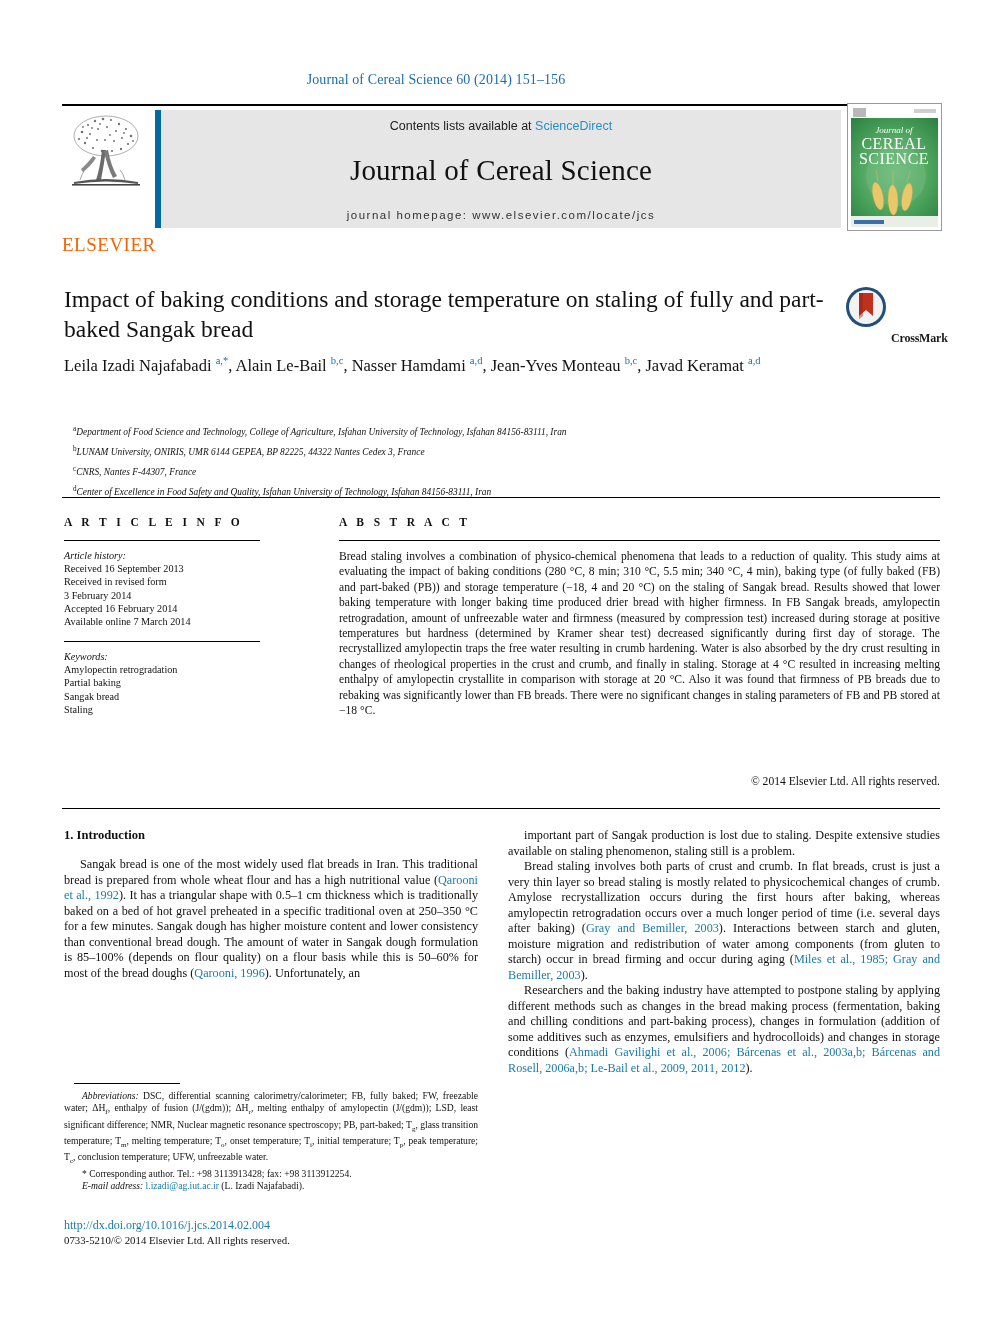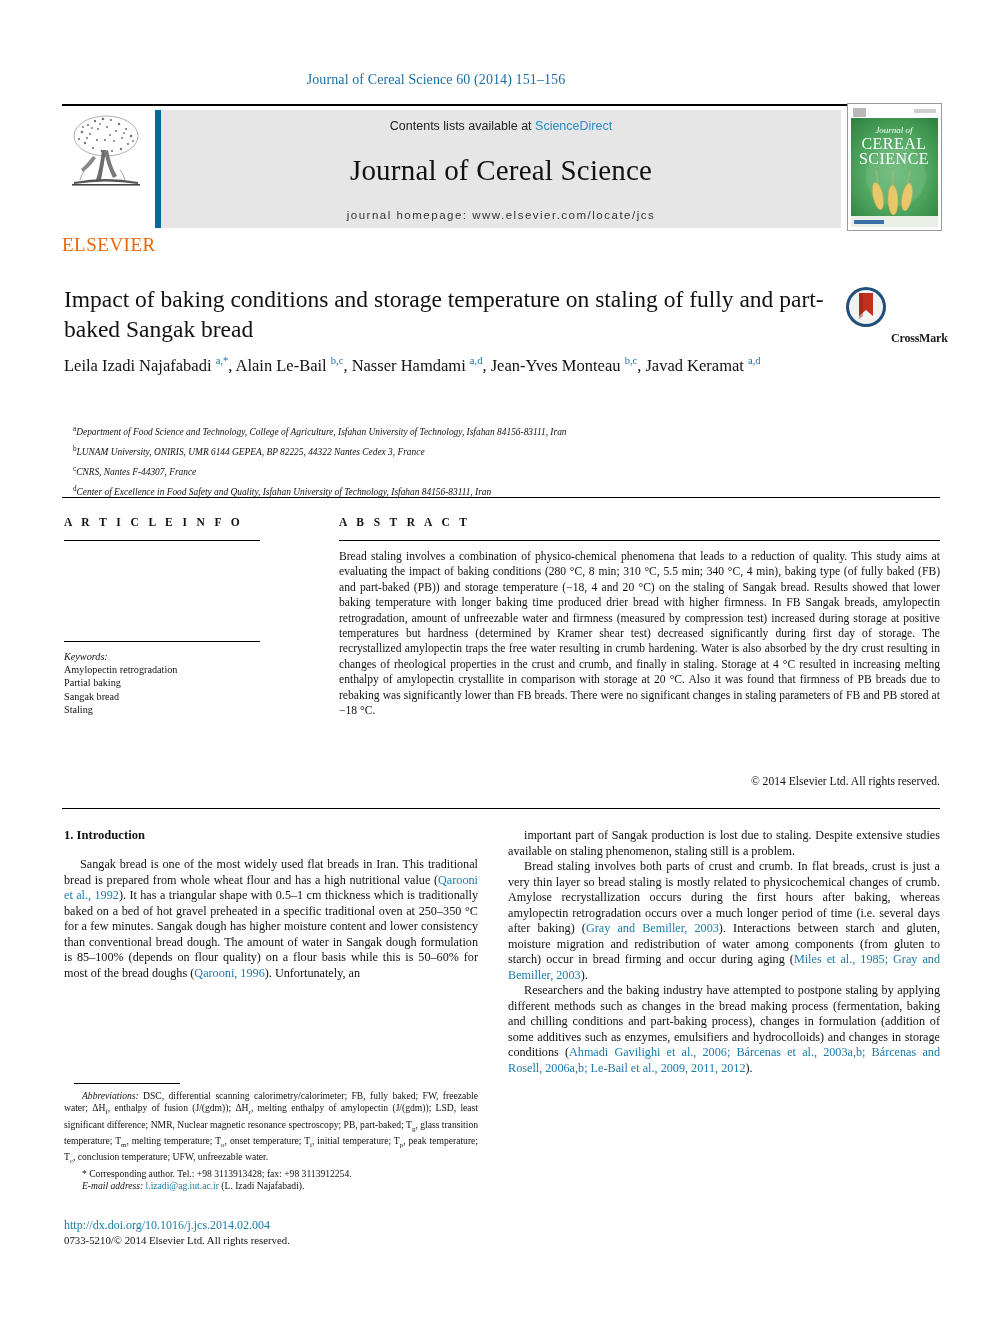--- a/index.html
+++ b/index.html
@@ -418,20 +418,21 @@
       <div><sup>a</sup>Department of Food Science and Technology, College of Agriculture, Isfahan University of Technology, Isfahan 84156-83111, Iran</div>
       <div><sup>b</sup>LUNAM University, ONIRIS, UMR 6144 GEPEA, BP 82225, 44322 Nantes Cedex 3, France</div>
       <div><sup>c</sup>CNRS, Nantes F-44307, France</div>
       <div><sup>d</sup>Center of Excellence in Food Safety and Quality, Isfahan University of Technology, Isfahan 84156-83111, Iran</div>
     </div>
 
   <div class="rule-top"></div>
 
   <div class="info-head">A R T I C L E   I N F O</div>
   <div class="info-rule1"></div>
+  <div class="info-hist"><span class="lbl">Article history:</span><br><span>Received 16 September 2013</span><br><span>Received in revised form</span><br><span>3 February 2014</span><br><span>Accepted 16 February 2014</span><br><span>Available online 7 March 2014</span></div>
   <div class="info-rule2"></div>
   <div class="info-kw"><span class="lbl">Keywords:</span><br><span>Amylopectin retrogradation</span><br><span>Partial baking</span><br><span>Sangak bread</span><br><span>Staling</span></div>
 
   <div class="abs-head">A B S T R A C T</div>
   <div class="abs-rule"></div>
   <div class="abstract">Bread staling involves a combination of physico-chemical phenomena that leads to a reduction of quality. This study aims at evaluating the impact of baking conditions (280 °C, 8 min; 310 °C, 5.5 min; 340 °C, 4 min), baking type (of fully baked (FB) and part-baked (PB)) and storage temperature (−18, 4 and 20 °C) on the staling of Sangak bread. Results showed that lower baking temperature with longer baking time produced drier bread with higher firmness. In FB Sangak breads, amylopectin retrogradation, amount of unfreezable water and firmness (measured by compression test) increased during storage at positive temperatures but hardness (determined by Kramer shear test) decreased significantly during first day of storage. The recrystallized amylopectin traps the free water resulting in crumb hardening. Water is also absorbed by the dry crust resulting in changes of rheological properties in the crust and crumb, and finally in staling. Storage at 4 °C resulted in increasing melting enthalpy of amylopectin crystallite in comparison with storage at 20 °C. Also it was found that firmness of PB breads due to rebaking was significantly lower than FB breads. There were no significant changes in staling parameters of FB and PB stored at −18 °C.</div>
   <div class="copyright">© 2014 Elsevier Ltd. All rights reserved.</div>
 
   <div class="rule-bottom"></div>
 

